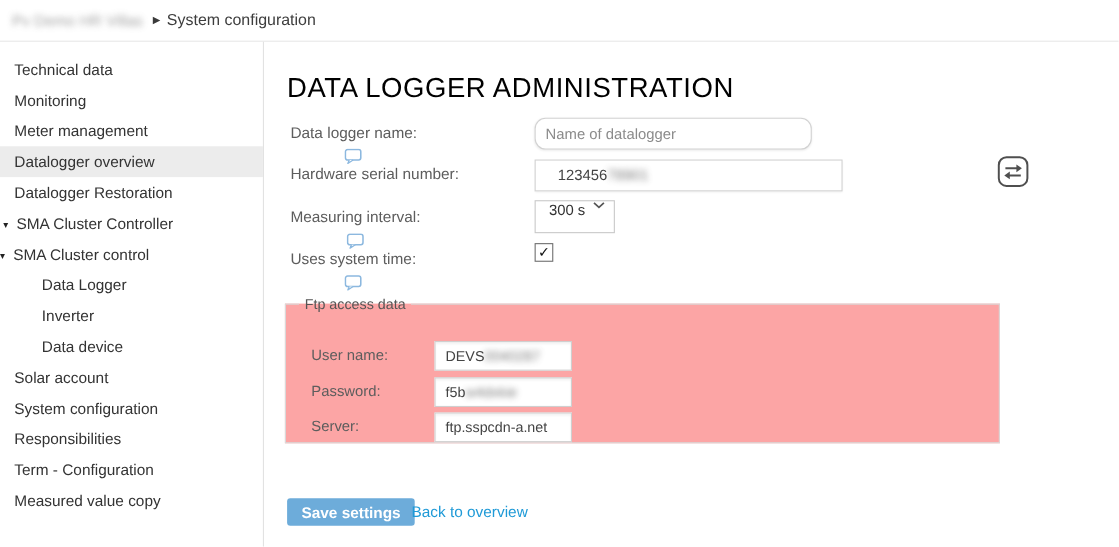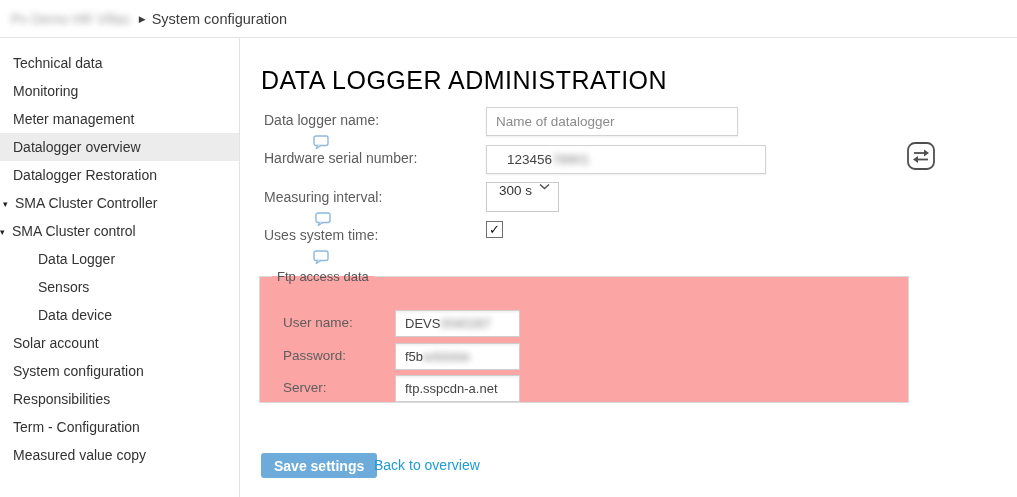--- a/index.html
+++ b/index.html
@@ -202,42 +202,42 @@
 
   <div class="sidebar">
     <div class="nav-item"><span>Technical data</span></div>
     <div class="nav-item"><span>Monitoring</span></div>
     <div class="nav-item"><span>Meter management</span></div>
     <div class="nav-item selected"><span>Datalogger overview</span></div>
     <div class="nav-item"><span>Datalogger Restoration</span></div>
     <div class="nav-item caret0"><span class="caret">▾</span><span>SMA Cluster Controller</span></div>
     <div class="nav-item caret1"><span class="caret">▾</span><span>SMA Cluster control</span></div>
     <div class="nav-item l2"><span>Data Logger</span></div>
-    <div class="nav-item l2"><span>Sensors</span></div>
+    <div class="nav-item l2"><span>Inverter</span></div>
     <div class="nav-item l2"><span>Data device</span></div>
     <div class="nav-item"><span>Solar account</span></div>
     <div class="nav-item"><span>System configuration</span></div>
     <div class="nav-item"><span>Responsibilities</span></div>
     <div class="nav-item"><span>Term - Configuration</span></div>
     <div class="nav-item"><span>Measured value copy</span></div>
   </div>
 
   <div class="main">
     <div class="page-title">DATA LOGGER ADMINISTRATION</div>
 
     <div class="flabel" style="left:24px; top:74px;">
       <span>Data logger name:</span>
       <span class="bubble-icon">
         <svg width="17" height="15" viewBox="0 0 17 15">
             <rect x="1" y="1" width="14" height="9.5" rx="2" fill="#fff" stroke="#8cb8df" stroke-width="1.4"></rect>
             <path d="M4.5 10.5 L3.2 13.6 L8 10.5" fill="#fff" stroke="#8cb8df" stroke-width="1.2" stroke-linejoin="round"></path>
           </svg>
       </span>
     </div>
-    <div class="tinput" style="left:246px; top:69px; width:252px;">
+    <div class="tinput" style="left:246px; top:69px; width:252px;border-radius:10px;">
       <span class="ph">Name of datalogger</span>
     </div>
 
     <div class="flabel" style="left:24px; top:112px;">
       <span>Hardware serial number:</span>
     </div>
     <div class="tinput" style="left:246px; top:107px; width:280px;padding-left:20px;">
       <span>123456</span>
       <span class="redacted">78901</span>
     </div>

